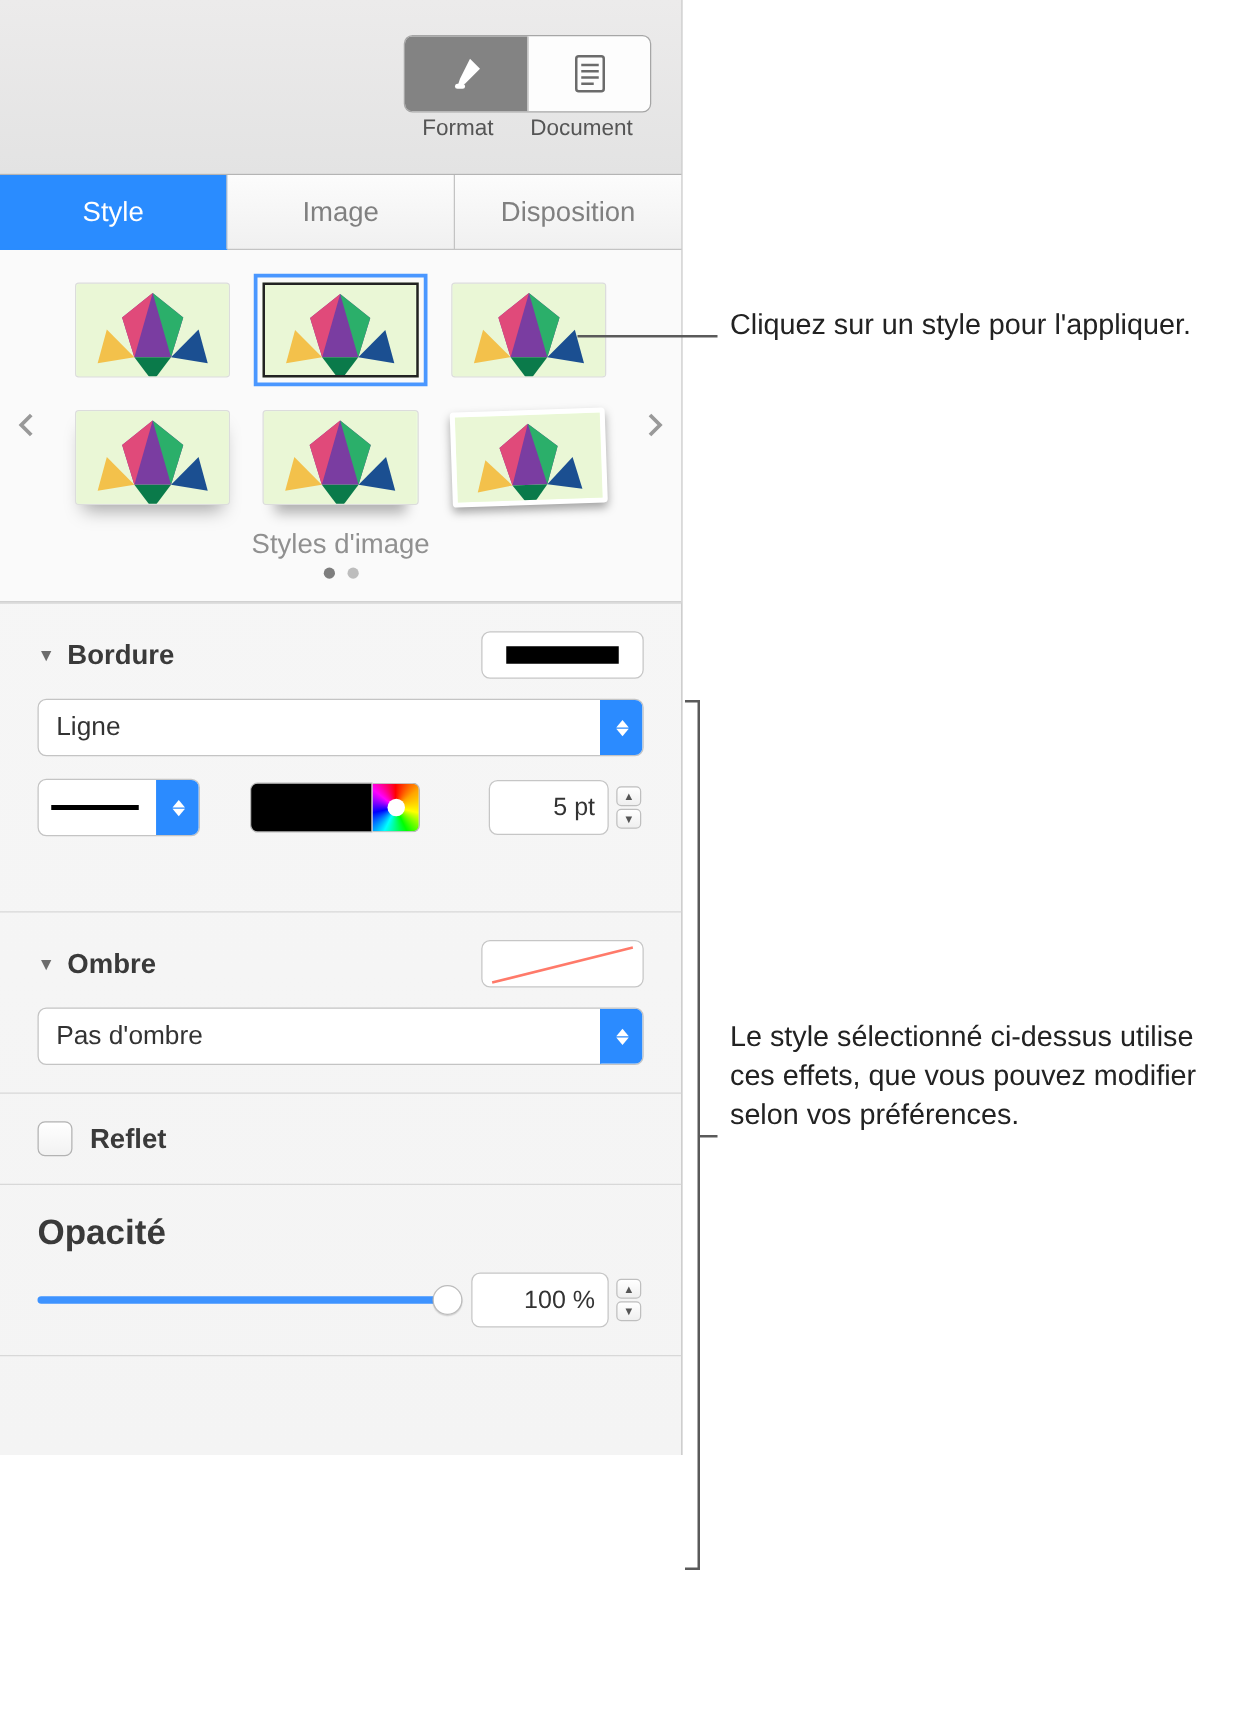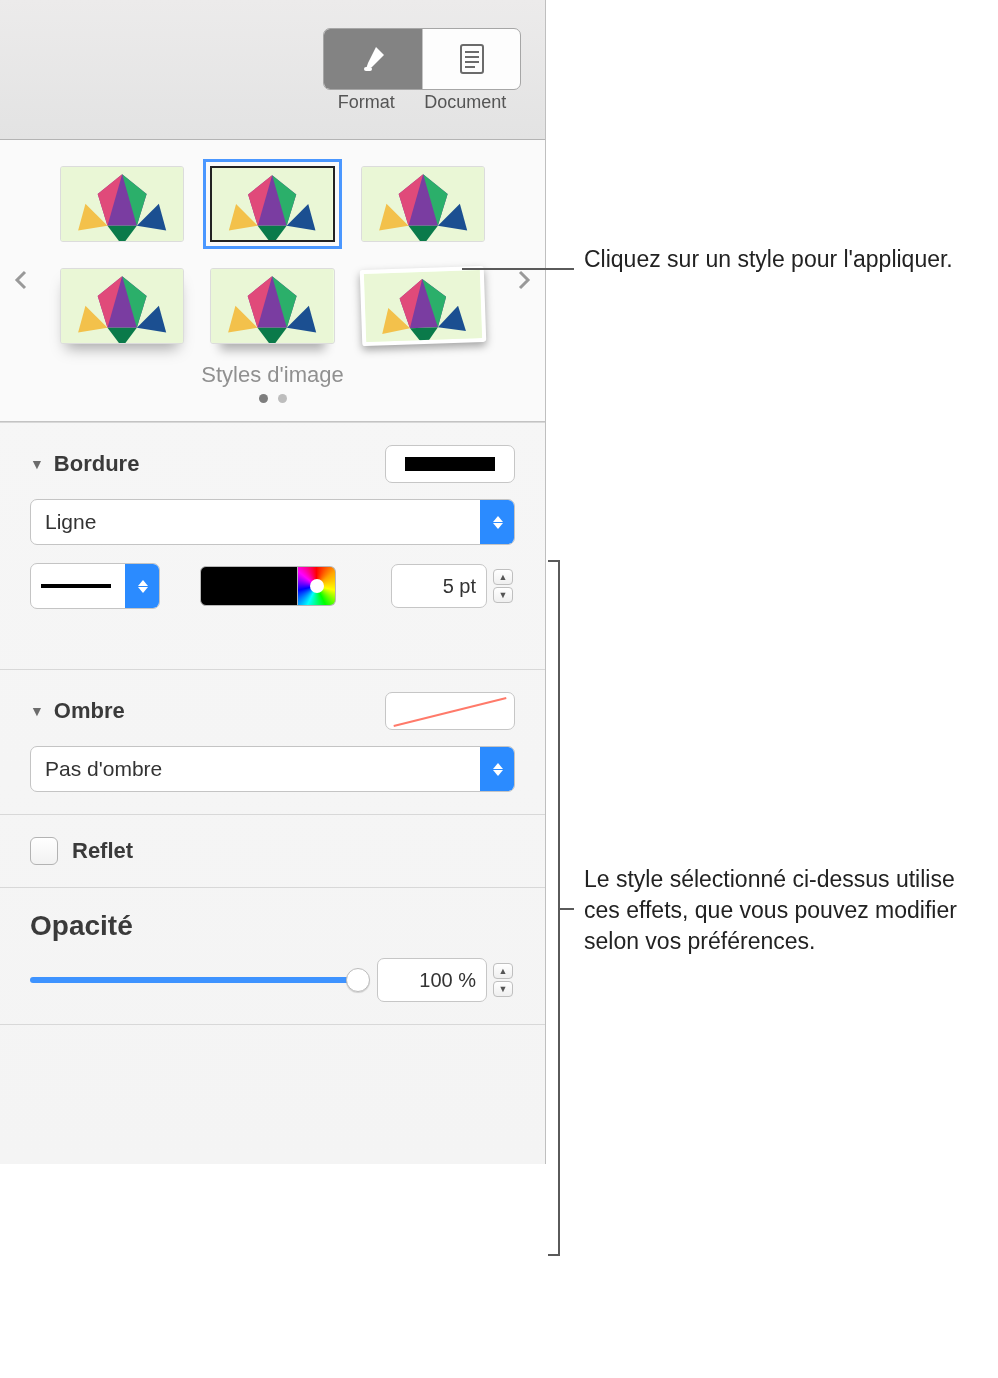--- a/index.html
+++ b/index.html
@@ -323,20 +323,25 @@
           <line x1="7" y1="24" x2="17" y2="24" stroke="#6b6b6b" stroke-width="2"></line>
         </svg>
       </div>
     </div>
     <div class="tb-labels">
       <span>Format</span>
       <span>Document</span>
     </div>
   </div>
 
+  <div class="tabs">
+    <div class="tab active">Style</div>
+    <div class="tab">Image</div>
+    <div class="tab">Disposition</div>
+  </div>
 
   <div class="styles-area">
     <div class="nav-chevron nav-left">
       <svg width="16" height="20" viewBox="0 0 16 20">
           <path d="M12 2 L4 10 L12 18" fill="none" stroke="#999" stroke-width="3"></path>
         </svg>
     </div>
     <div class="nav-chevron nav-right">
       <svg width="16" height="20" viewBox="0 0 16 20">
           <path d="M4 2 L12 10 L4 18" fill="none" stroke="#999" stroke-width="3"></path>
@@ -497,13 +502,13 @@
       </div>
     </div>
   </div>
 </div>
 
 <div class="callout-line" style="left:462px; top:268px; width:112px;"></div>
 <div class="callout" style="left:584px; top:244px; width:380px">Cliquez sur un style pour l'appliquer.</div>
 
 <div class="bracket" style="left:548px; top:560px; height:696px; width:12px"></div>
 <div class="callout-line" style="left:560px; top:908px; width:14px;"></div>
-<div class="callout" style="left:584px; top:864px; width:400px">Le style sélectionné ci-dessus utilise ces effets, que vous pouvez modifier selon vos préférences.</div>
+<div class="callout" style="left:584px; top:814px; width:400px">Le style sélectionné ci-dessus utilise ces effets, que vous pouvez modifier selon vos préférences.</div>
 
 </body></html>

